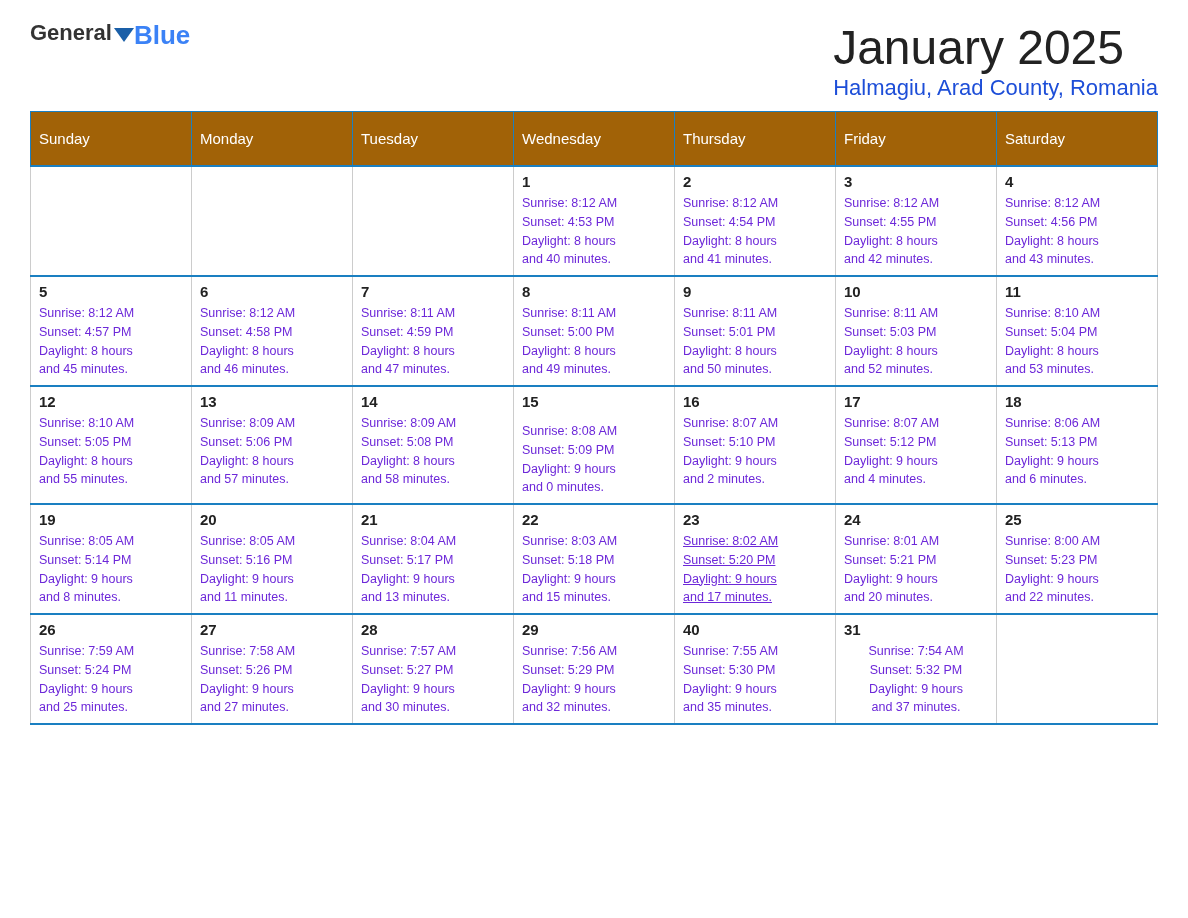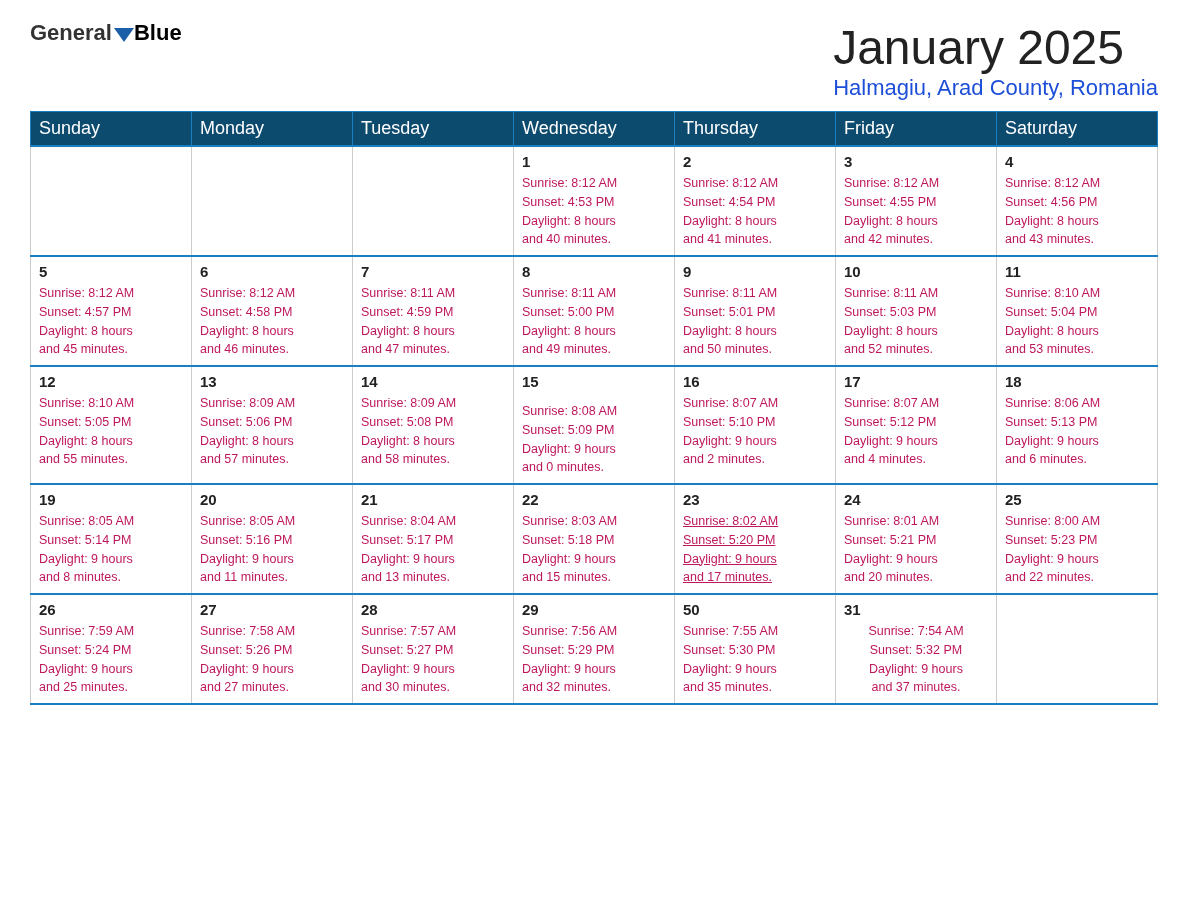--- a/index.html
+++ b/index.html
@@ -28,23 +28,23 @@
     }
     .logo-triangle {
       width: 0;
       height: 0;
       border-left: 10px solid transparent;
       border-right: 10px solid transparent;
       border-top: 14px solid #1a5fa8;
       margin-top: 4px;
     }
     .logo-blue {
-      font-size: 22px;
+      font-size: 26px;
       font-weight: bold;
-      color: #000000;
+      color: #3b82f6;
     }
     .logo-block {
       display: flex;
       flex-direction: row;
       align-items: flex-start;
     }
     .logo-row1 {
       display: flex;
       align-items: center;
       gap: 2px;
@@ -61,25 +61,25 @@
       font-size: 22px;
       font-weight: normal;
       color: #1d4ed8;
     }
     .calendar {
       width: 100%;
       border-collapse: collapse;
       margin-top: 10px;
     }
     .calendar th {
-      background-color: #0c4a6e;
+      background-color: #a16207;
       color: #fff;
-      padding: 6px 8px;
+      padding: 18px 8px;
       text-align: left;
-      font-size: 18px;
+      font-size: 15px;
       font-weight: normal;
       border: 1px solid #1a7fc1;
     }
     .calendar td {
       vertical-align: top;
       padding: 6px 8px;
       border: 1px solid #ccc;
       width: calc(100% / 7);
       min-height: 100px;
       font-size: 13px;
@@ -90,21 +90,21 @@
     }
     .day-num {
       font-size: 15px;
       font-weight: bold;
       color: #222;
       display: block;
       margin-bottom: 4px;
     }
     .day-info {
       font-size: 12.5px;
-      color: #be185d;
+      color: #6d28d9;
       line-height: 1.5;
     }
     .empty-cell {
       background: #fff;
     }
   </style>
 </head>
 <body>
 
 <div class="header">
@@ -345,21 +345,21 @@
 and 30 minutes.</div>
         </td>
         <td>
           <span class="day-num">29</span>
           <div class="day-info" style="white-space: pre-line;">Sunrise: 7:56 AM
 Sunset: 5:29 PM
 Daylight: 9 hours
 and 32 minutes.</div>
         </td>
         <td>
-          <span class="day-num">50</span>
+          <span class="day-num">40</span>
           <div class="day-info" style="white-space: pre-line;">Sunrise: 7:55 AM
 Sunset: 5:30 PM
 Daylight: 9 hours
 and 35 minutes.</div>
         </td>
         <td>
           <span class="day-num">31</span>
           <div class="day-info" style="white-space: pre-line; text-align: center;">Sunrise: 7:54 AM
 Sunset: 5:32 PM
 Daylight: 9 hours

